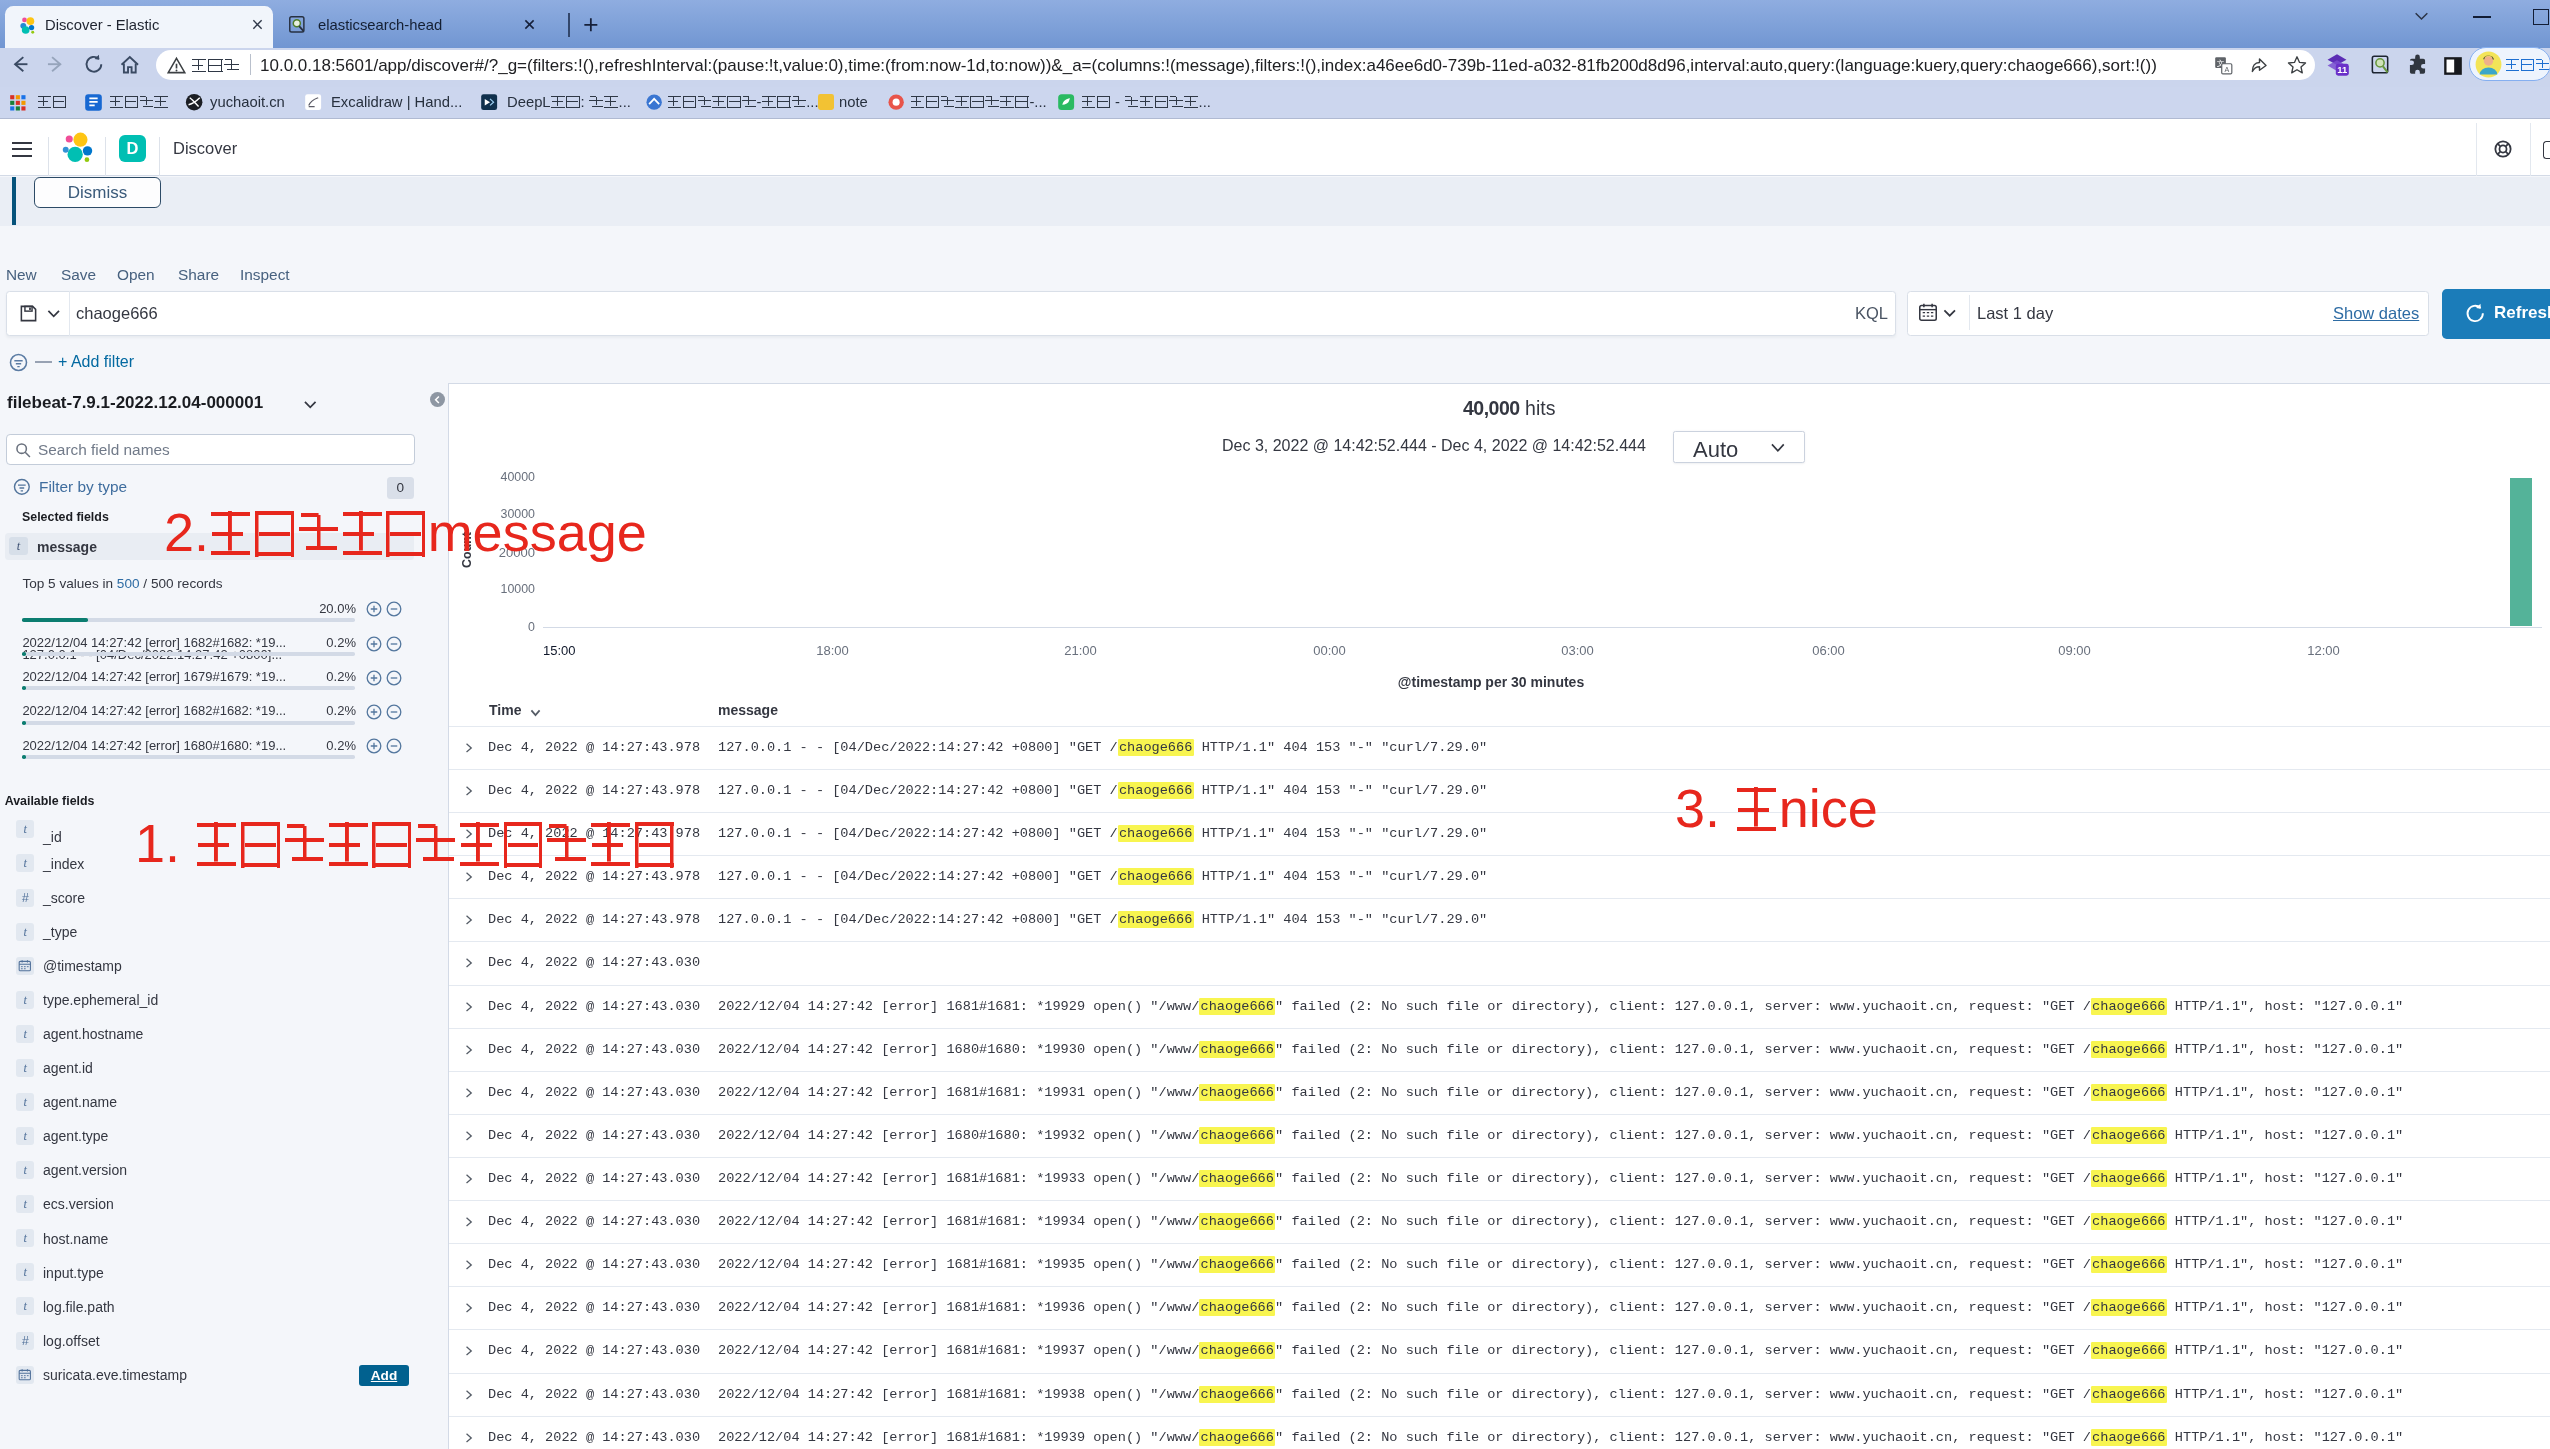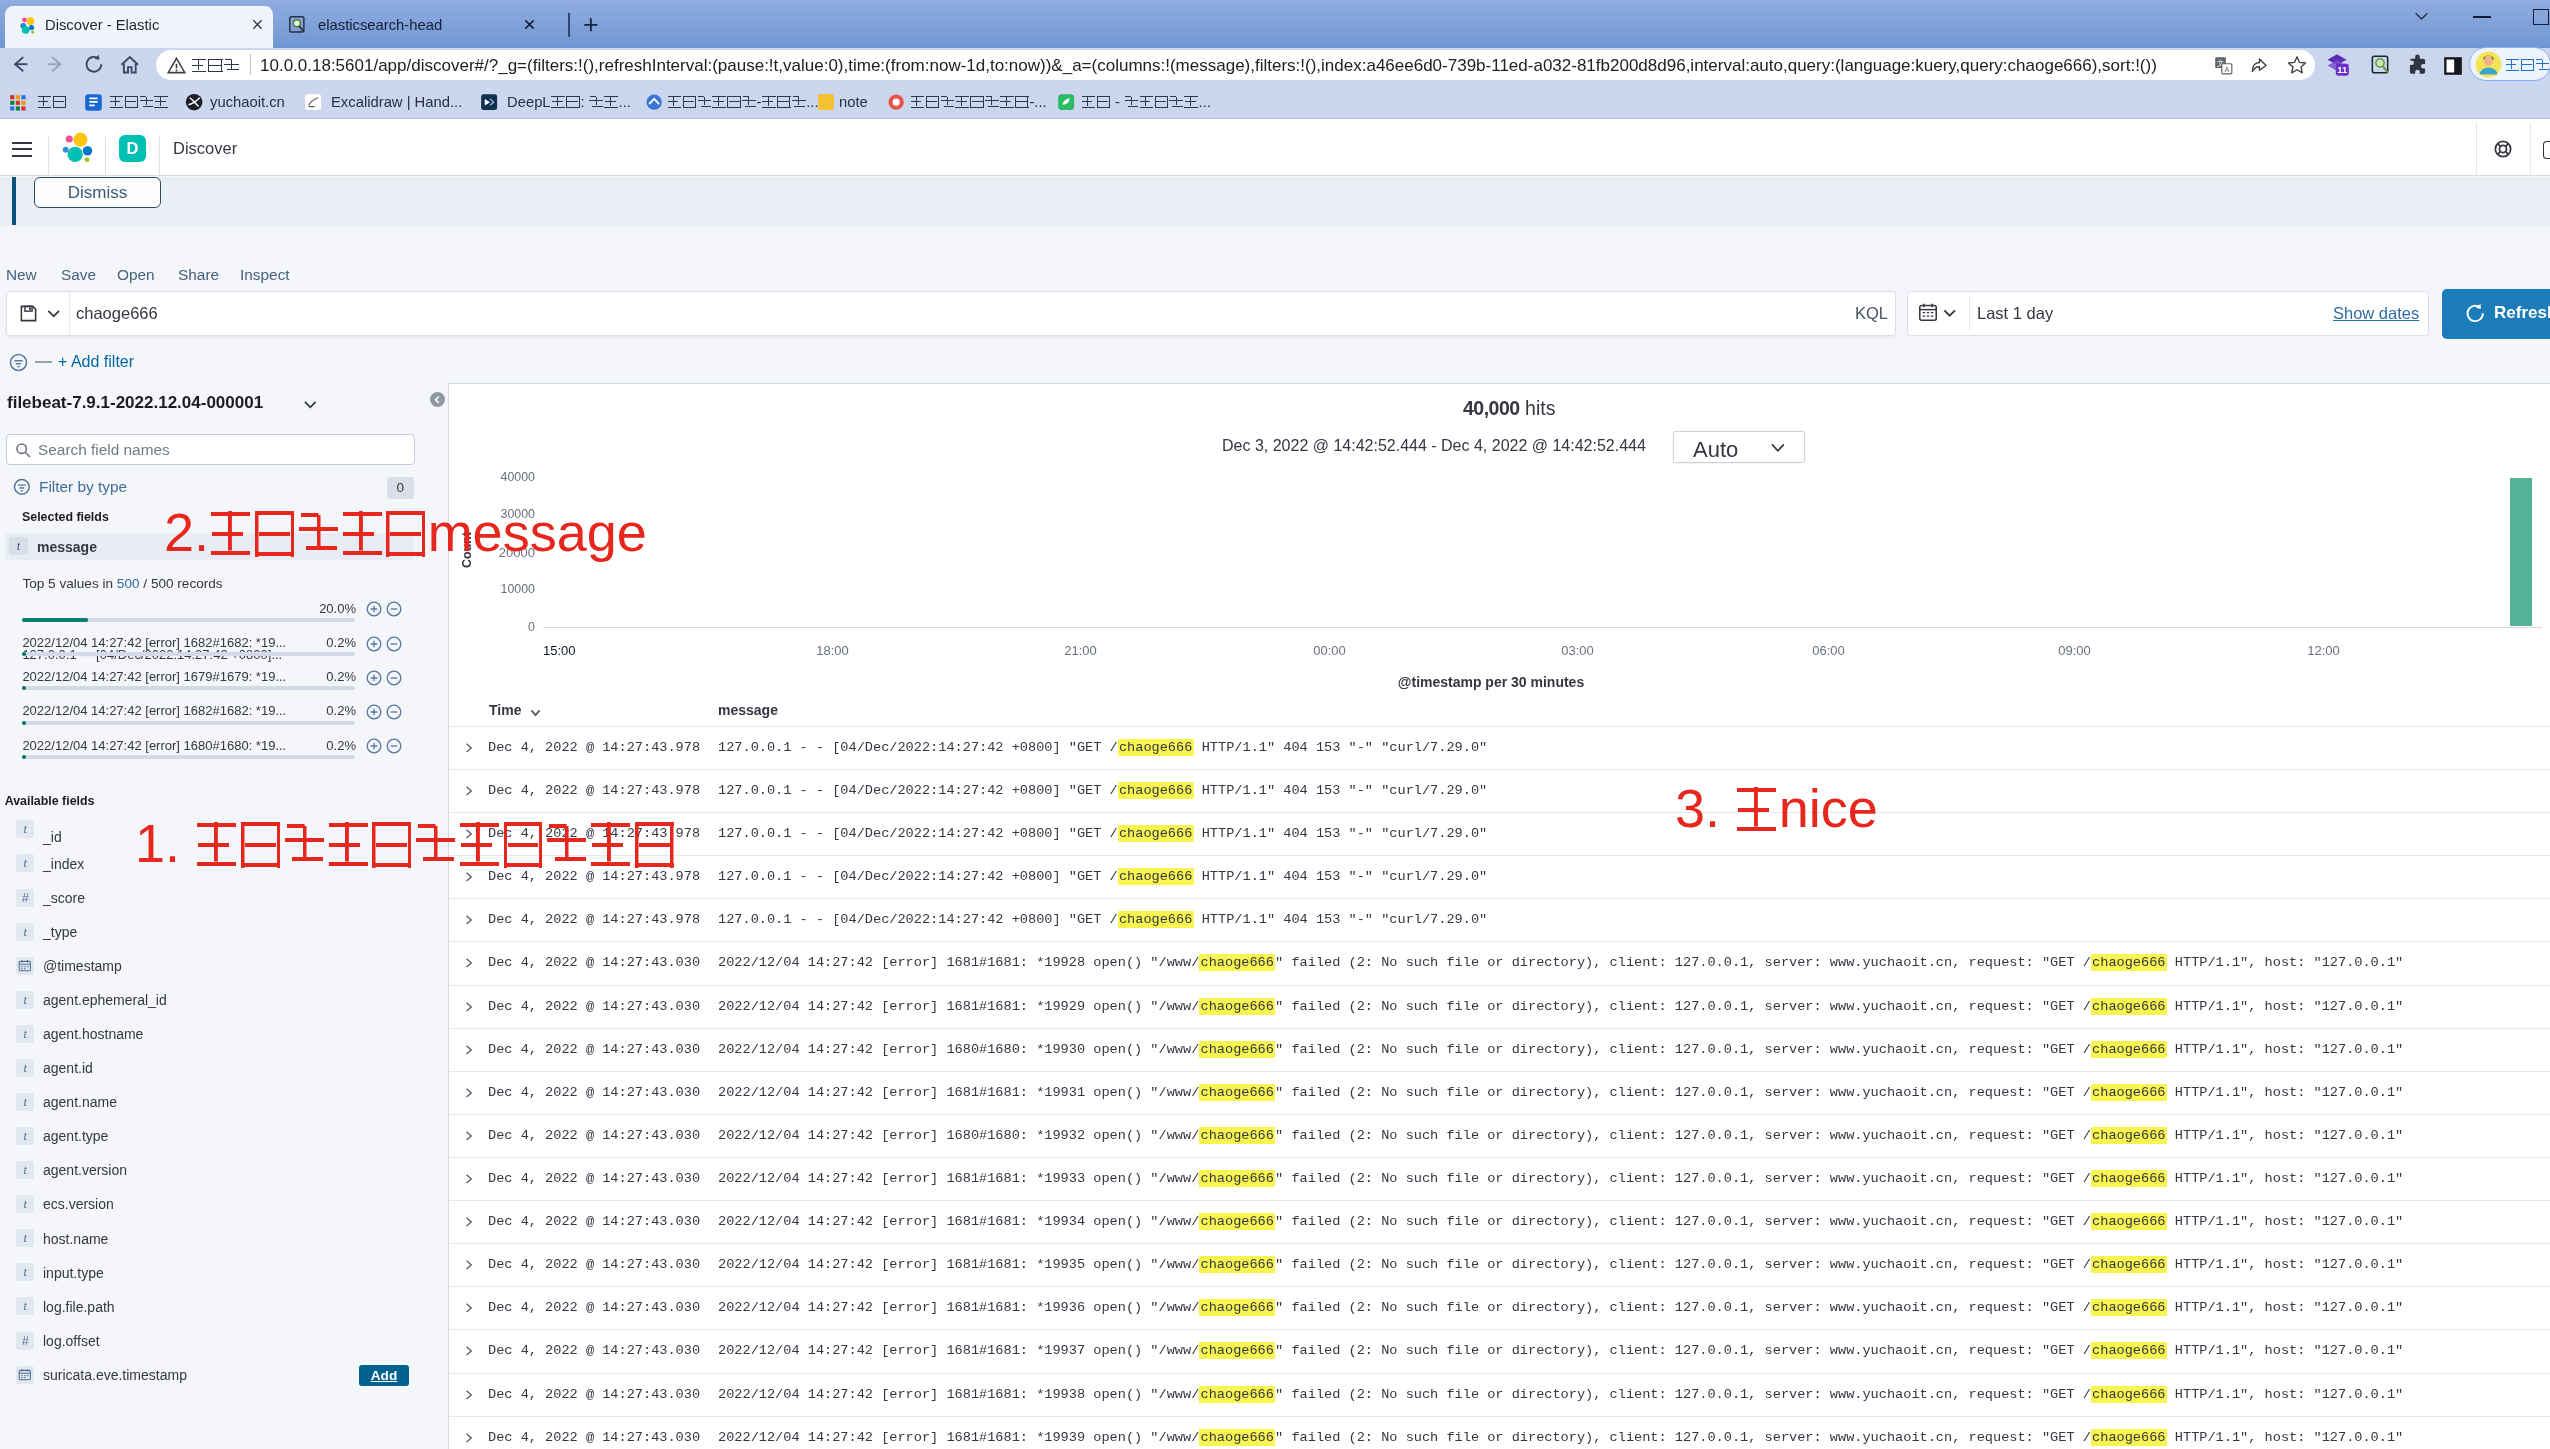--- a/index.html
+++ b/index.html
@@ -330,21 +330,21 @@
 <div class="abs" style="left:16px;top:923px;width:18.3px;height:18.3px;background:#e2e8f0;border-radius:3px;font-size:12.4px;font-style:italic;font-family:'Liberation Serif',serif;color:#51719a;text-align:center;line-height:18.3px;">t</div>
 <div class="abs" style="left:43px;top:924px;font-size:14px;color:#343741;">_type</div>
 <div class="abs" style="left:16px;top:957px;width:18.3px;height:18.3px;background:#e2e8f0;border-radius:3px;"></div>
 <svg class="abs" style="left:18.3px;top:959px" width="13.6" height="13.6" viewBox="0 0 23 23">
     <rect x="2" y="4" width="19" height="16" rx="2" fill="none" stroke="#51719a" stroke-width="1.8"></rect>
     <path d="M2 9 H21 M7 2 V6 M16 2 V6" stroke="#51719a" stroke-width="1.8"></path>
     <path d="M5 13 h3 M10 13 h3 M15 13 h3 M5 16.5 h3 M10 16.5 h3" stroke="#51719a" stroke-width="1.6"></path>
   </svg>
 <div class="abs" style="left:43px;top:958px;font-size:14px;color:#343741;">@timestamp</div>
 <div class="abs" style="left:16px;top:991px;width:18.3px;height:18.3px;background:#e2e8f0;border-radius:3px;font-size:12.4px;font-style:italic;font-family:'Liberation Serif',serif;color:#51719a;text-align:center;line-height:18.3px;">t</div>
-<div class="abs" style="left:43px;top:992px;font-size:14px;color:#343741;">agent.ephemeral_id</div>
+<div class="abs" style="left:43px;top:992px;font-size:14px;color:#343741;">type.ephemeral_id</div>
 <div class="abs" style="left:16px;top:1025px;width:18.3px;height:18.3px;background:#e2e8f0;border-radius:3px;font-size:12.4px;font-style:italic;font-family:'Liberation Serif',serif;color:#51719a;text-align:center;line-height:18.3px;">t</div>
 <div class="abs" style="left:43px;top:1026px;font-size:14px;color:#343741;">agent.hostname</div>
 <div class="abs" style="left:16px;top:1059px;width:18.3px;height:18.3px;background:#e2e8f0;border-radius:3px;font-size:12.4px;font-style:italic;font-family:'Liberation Serif',serif;color:#51719a;text-align:center;line-height:18.3px;">t</div>
 <div class="abs" style="left:43px;top:1060px;font-size:14px;color:#343741;">agent.id</div>
 <div class="abs" style="left:16px;top:1093px;width:18.3px;height:18.3px;background:#e2e8f0;border-radius:3px;font-size:12.4px;font-style:italic;font-family:'Liberation Serif',serif;color:#51719a;text-align:center;line-height:18.3px;">t</div>
 <div class="abs" style="left:43px;top:1094px;font-size:14px;color:#343741;">agent.name</div>
 <div class="abs" style="left:16px;top:1127px;width:18.3px;height:18.3px;background:#e2e8f0;border-radius:3px;font-size:12.4px;font-style:italic;font-family:'Liberation Serif',serif;color:#51719a;text-align:center;line-height:18.3px;">t</div>
 <div class="abs" style="left:43px;top:1128px;font-size:14px;color:#343741;">agent.type</div>
 <div class="abs" style="left:16px;top:1161px;width:18.3px;height:18.3px;background:#e2e8f0;border-radius:3px;font-size:12.4px;font-style:italic;font-family:'Liberation Serif',serif;color:#51719a;text-align:center;line-height:18.3px;">t</div>
 <div class="abs" style="left:43px;top:1162px;font-size:14px;color:#343741;">agent.version</div>
@@ -429,21 +429,20 @@
       <path d="M6 3 L14 10 L6 17" stroke="#555c66" stroke-width="2.2" fill="none"></path>
     </svg>
     <span class="tm">Dec 4, 2022 @ 14:27:43.978</span>
     <span class="ms">127.0.0.1 - - [04/Dec/2022:14:27:42 +0800] "GET /<mark>chaoge666</mark> HTTP/1.1" 404 153 "-" "curl/7.29.0"</span>
   </div>
 <div class="trow" style="top:941px;">
     <svg width="11.8" height="11.8" viewBox="0 0 20 20">
       <path d="M6 3 L14 10 L6 17" stroke="#555c66" stroke-width="2.2" fill="none"></path>
     </svg>
     <span class="tm">Dec 4, 2022 @ 14:27:43.030</span>
-    <span class="ms">2022/12/04 14:27:42 [error] 1681#1681: *19928 open() "/www/<mark>chaoge666</mark>" failed (2: No such file or directory), client: 127.0.0.1, server: www.yuchaoit.cn, request: "GET /<mark>chaoge666</mark> HTTP/1.1", host: "127.0.0.1"</span>
   </div>
 <div class="trow" style="top:985px;">
     <svg width="11.8" height="11.8" viewBox="0 0 20 20">
       <path d="M6 3 L14 10 L6 17" stroke="#555c66" stroke-width="2.2" fill="none"></path>
     </svg>
     <span class="tm">Dec 4, 2022 @ 14:27:43.030</span>
     <span class="ms">2022/12/04 14:27:42 [error] 1681#1681: *19929 open() "/www/<mark>chaoge666</mark>" failed (2: No such file or directory), client: 127.0.0.1, server: www.yuchaoit.cn, request: "GET /<mark>chaoge666</mark> HTTP/1.1", host: "127.0.0.1"</span>
   </div>
 <div class="trow" style="top:1028px;">
     <svg width="11.8" height="11.8" viewBox="0 0 20 20">

